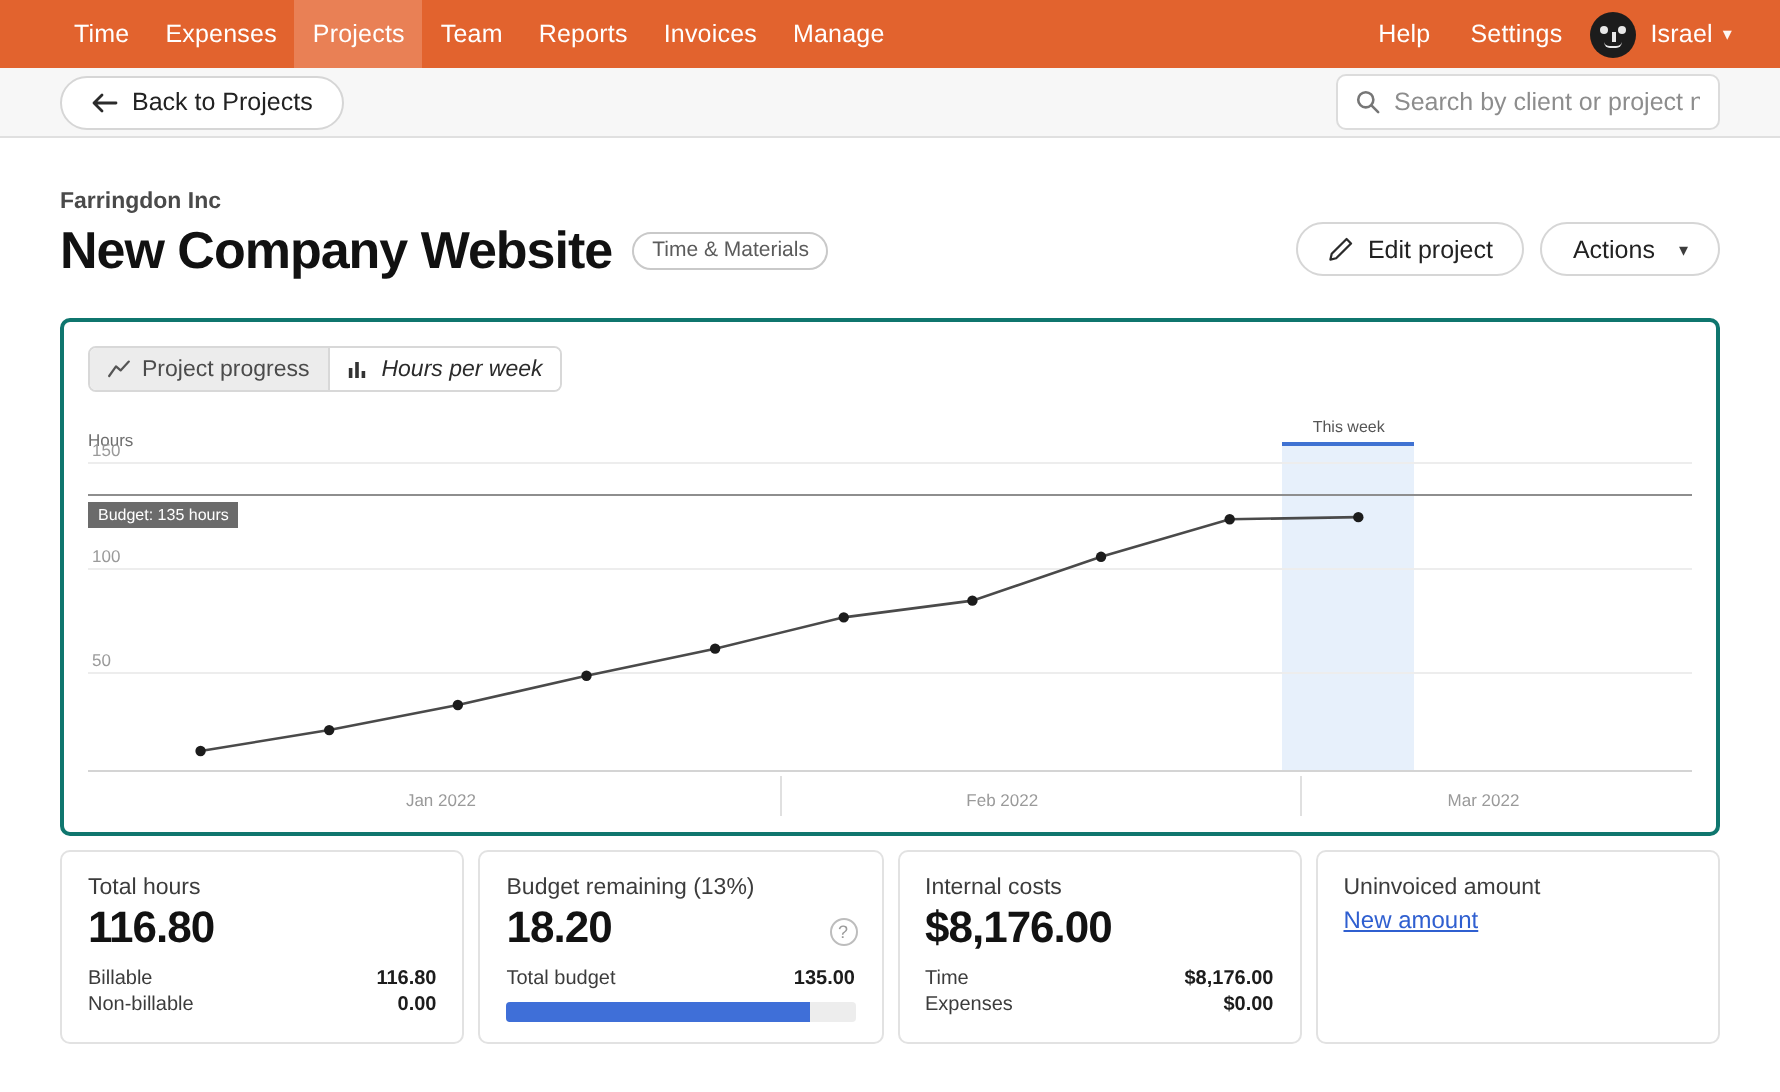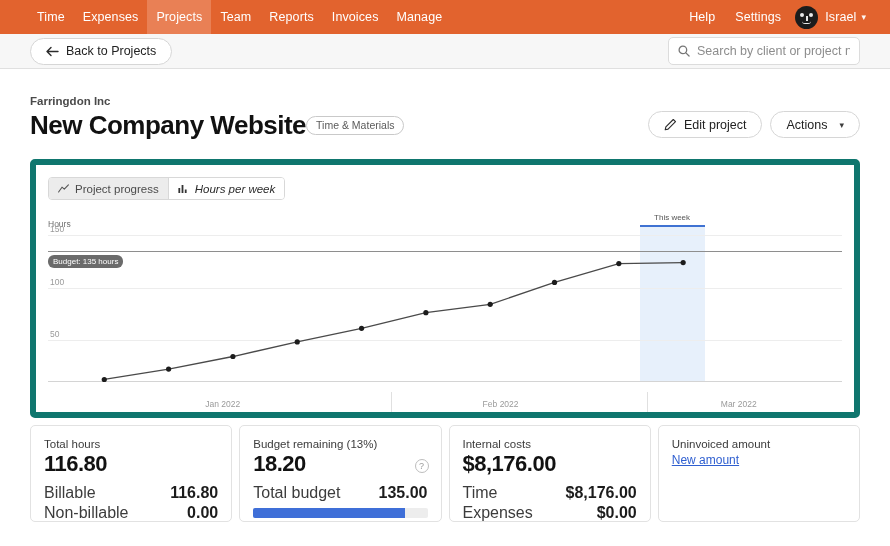--- a/index.html
+++ b/index.html
@@ -110,21 +110,21 @@
     padding-top: 26px;
     display: flex;
     align-items: flex-end;
   }
   .client-name {
     font-size: 11.5px;
     color: #4a4a4a;
     font-weight: 600;
     margin-bottom: 3px;
   }
-  .title-row { display: flex; align-items: center; }
+  .title-row { display: flex; align-items: center; gap: 10px; }
   .project-title {
     font-size: 26px;
     font-weight: 700;
     letter-spacing: -.5px;
     color: #111;
   }
   .pill {
     border: 1px solid #c9c9c9;
     border-radius: 11px;
     padding: 2px 9px 3px;
@@ -134,21 +134,21 @@
   }
   .header-actions {
     margin-left: auto;
     display: flex; gap: 8px;
     padding-bottom: 3px;
   }
 
   
   .chart-card {
     margin-top: 18px;
-    border: 6px solid #0f766e;
+    border: 2px solid #0f766e;
     border-radius: 5px;
     background: #fff;
     height: 259px;
     position: relative;
   }
   .toggle-group {
     display: inline-flex;
     margin: 12px 0 0 12px;
     border: 1px solid #d8d8d8;
     border-radius: 4px;
@@ -197,21 +197,21 @@
   .budget-line {
     position: absolute; left: 0; right: 0;
     height: 1px; background: #8e8e8e;
   }
   .budget-tag {
     position: absolute;
     background: #6b6b6b;
     color: #fff;
     font-size: 8px;
     padding: 2px 5px;
-    border-radius: 6px;
+    border-radius: 0;
     white-space: nowrap;
   }
   .week-band {
     position: absolute;
     background: #e7f0fb;
     border-top: 2px solid #3f72d2;
   }
   .week-label {
     position: absolute;
     font-size: 8px;
@@ -248,21 +248,21 @@
   }
   .card-label { font-size: 11.5px; color: #3c3c3c; }
   .card-value {
     font-size: 22px; font-weight: 700;
     letter-spacing: -.5px;
     margin: 1px 0 7px;
     color: #121212;
   }
   .kv {
     display: flex; justify-content: space-between;
-    font-size: 16px;
+    font-size: 10px;
     color: #3c3c3c;
     margin-top: 2px;
     gap: 17px;
   }
   .kv .v { font-weight: 700; color: #1c1c1c; }
   .help-icon {
     position: absolute;
     right: 12px; top: 33px;
     width: 14px; height: 14px;
     border-radius: 50%;

